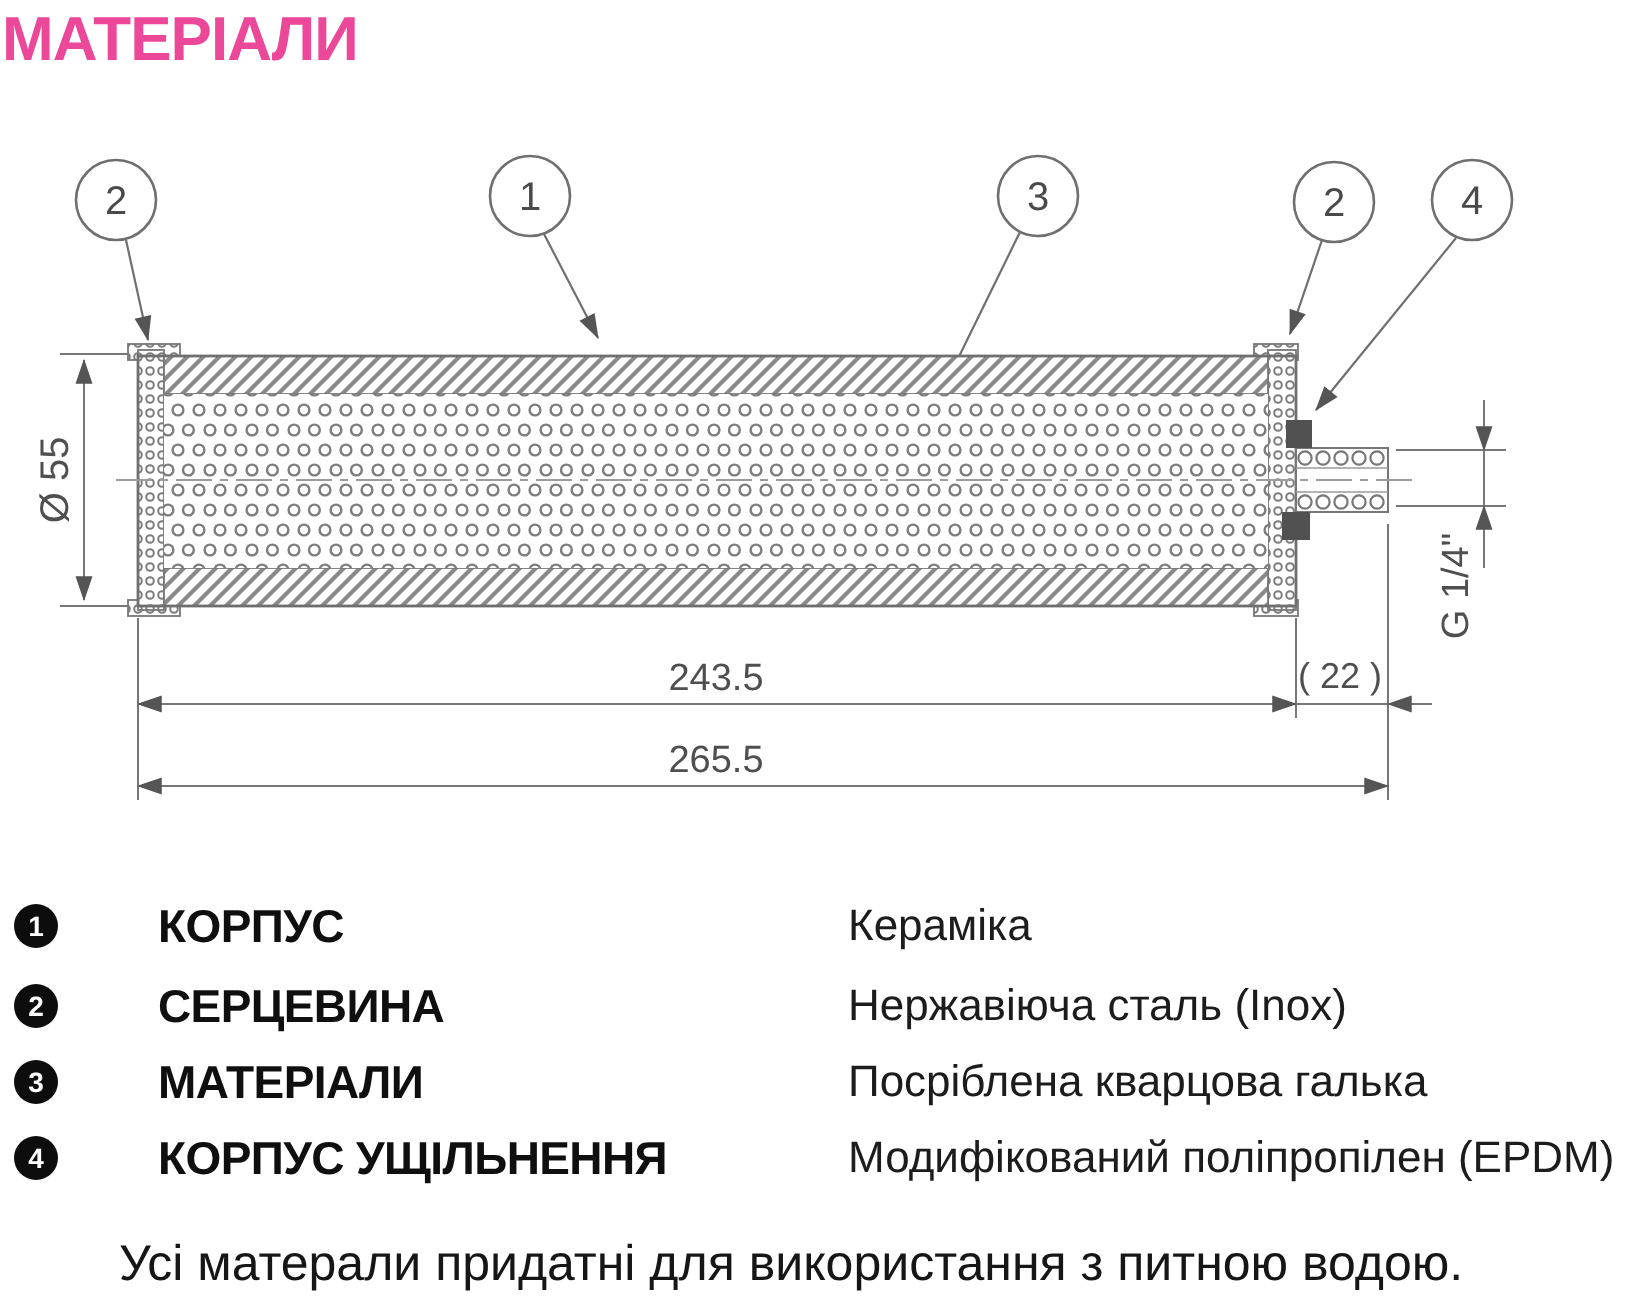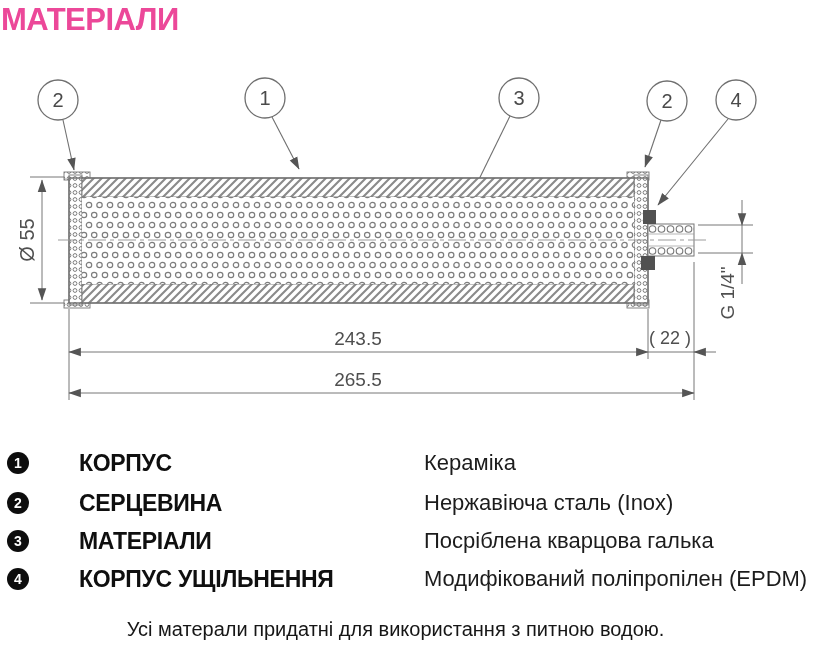--- a/index.html
+++ b/index.html
@@ -22,21 +22,21 @@
   .legend-label{
     position:absolute;left:79px;font-size:23px;font-weight:bold;color:#0f0f0f;
     white-space:nowrap;letter-spacing:-0.3px;
   }
   .legend-value{
     position:absolute;left:424px;font-size:22px;font-weight:400;color:#1c1c1c;
     white-space:nowrap;
   }
   .note{
     position:absolute;top:618px;left:0;width:791px;text-align:center;
-    font-size:20px;color:#161616;
+    font-size:25px;color:#161616;
   }
 </style>
 </head>
 <body>
 
 <div class="page-title">МАТЕРІАЛИ</div>
 
 <svg class="drawing" width="814" height="432" viewBox="0 0 814 432" xmlns="http://www.w3.org/2000/svg">
   <defs>
     <marker id="arr" viewBox="0 0 10 8" markerWidth="13" markerHeight="10" refX="9.5" refY="4" orient="auto-start-reverse" markerUnits="userSpaceOnUse">

